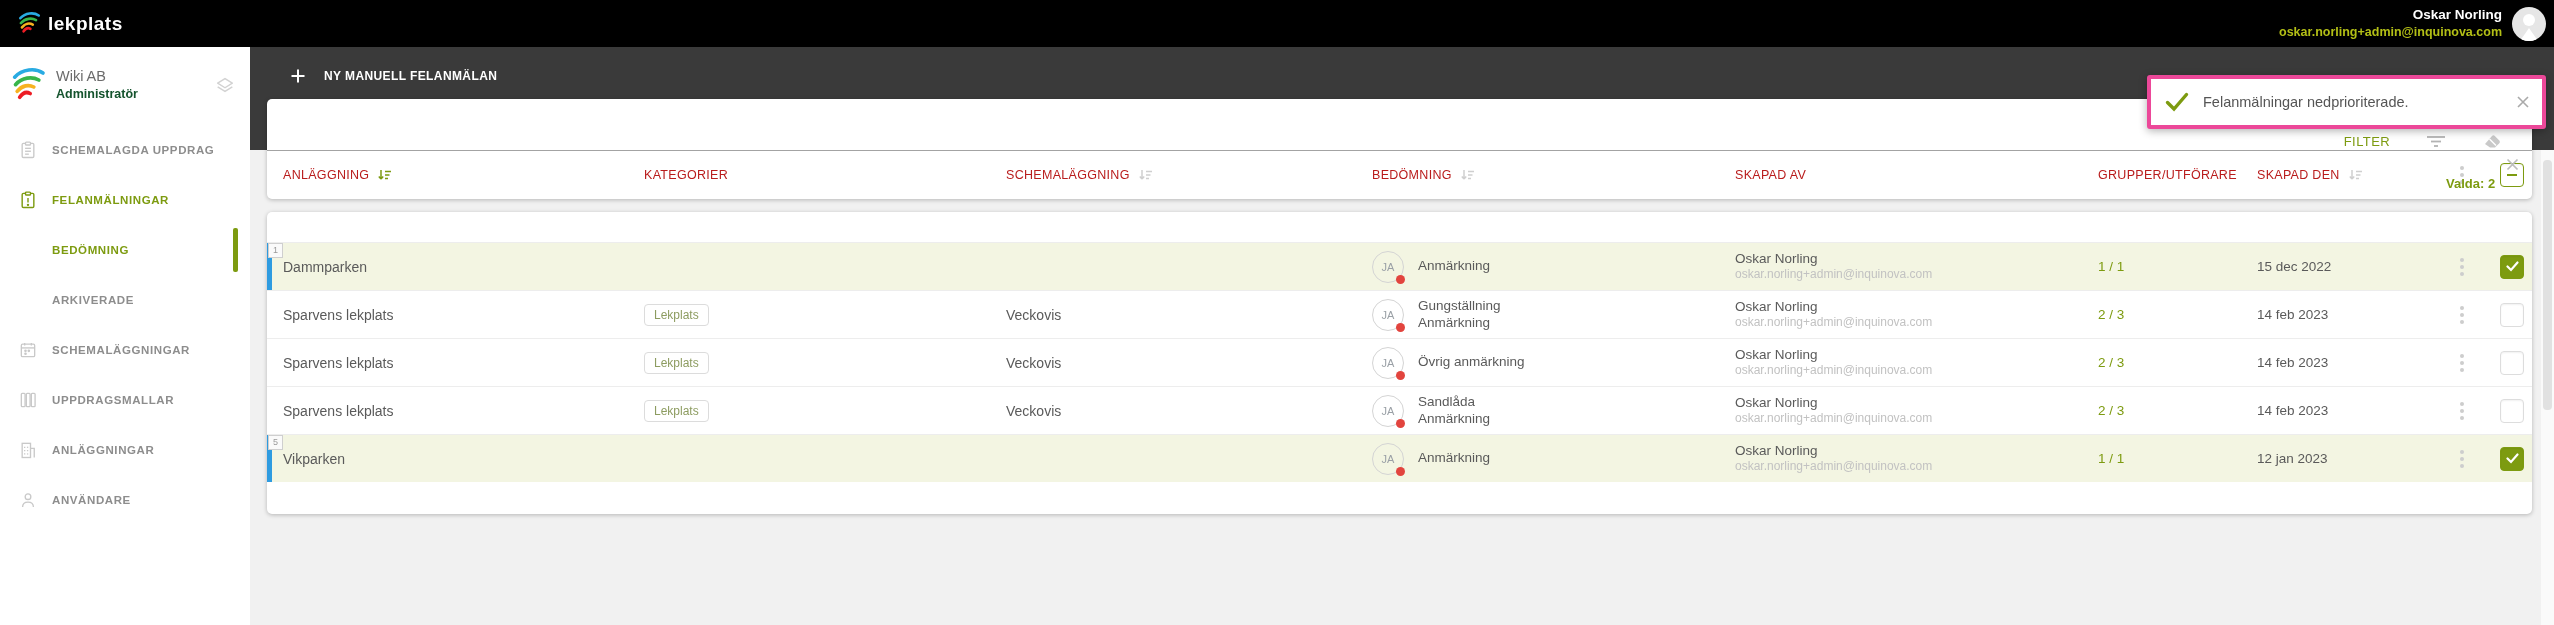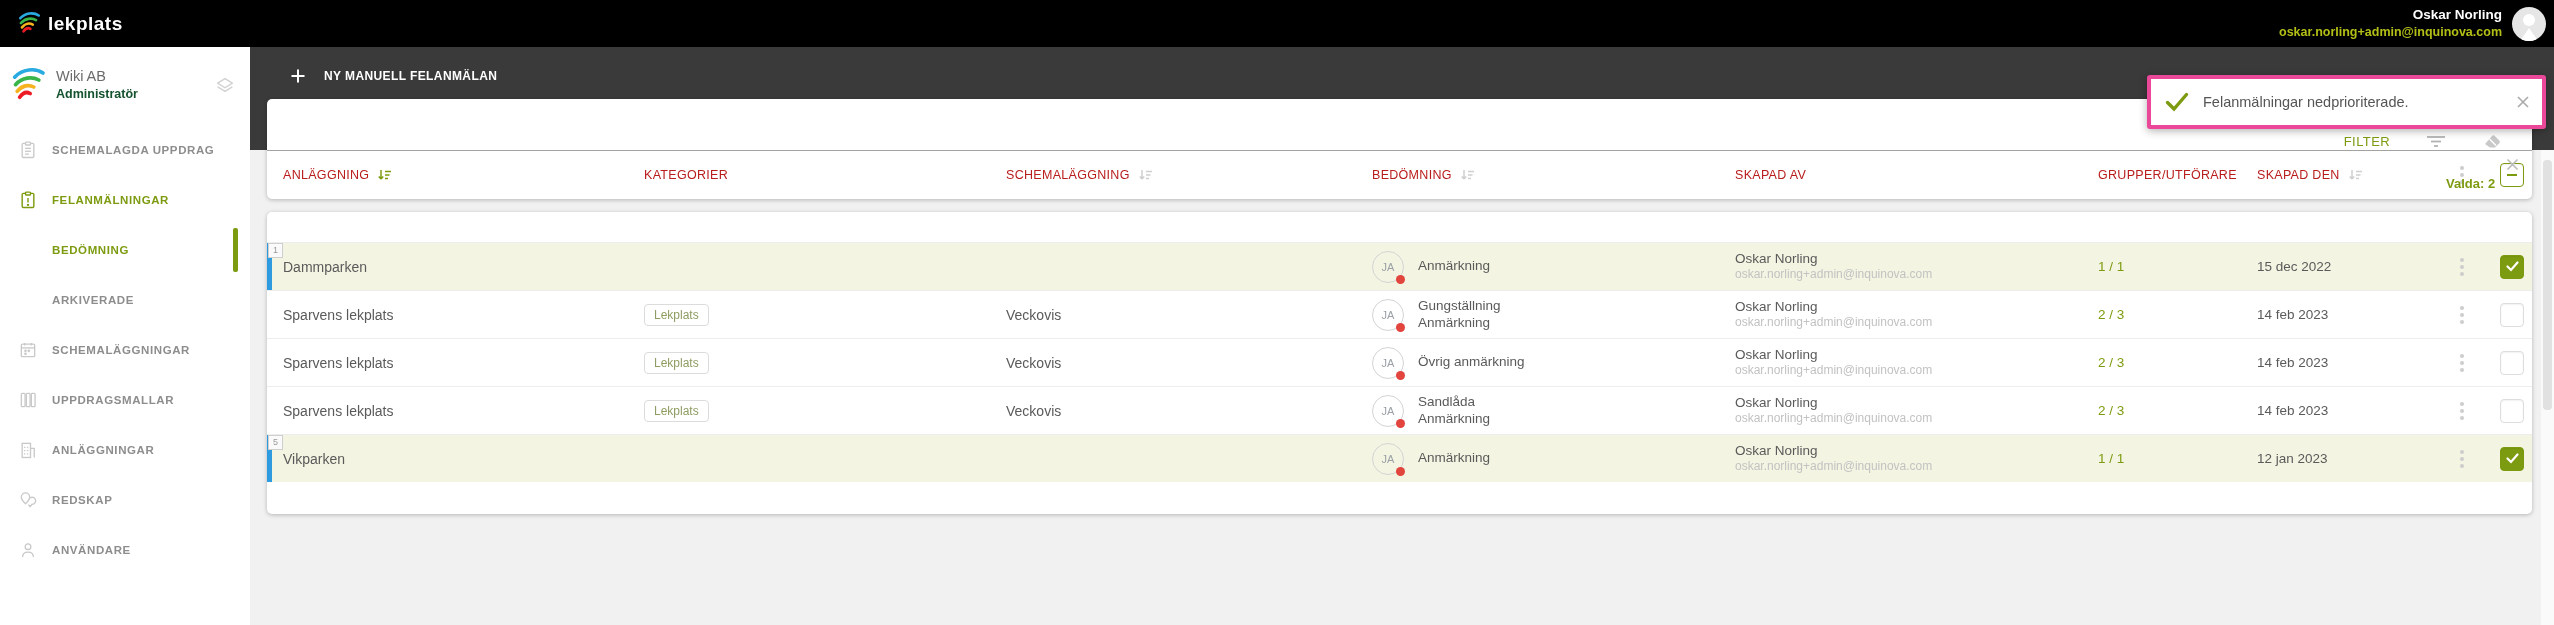--- a/index.html
+++ b/index.html
@@ -223,29 +223,20 @@
               <line x1="11.5" y1="12" x2="11.5" y2="13.5"></line>
             <line x1="8" y1="16" x2="8" y2="17.5"></line>
               <line x1="11.5" y1="16" x2="11.5" y2="17.5"></line>
           </svg>
         </span>
         <span class="nav-label">ANLÄGGNINGAR</span>
       </div>
       <div class="nav-item">
         <span class="nav-ico">
           <svg width="20" height="20" viewBox="0 0 24 24" fill="none" stroke="#c9c9c9" stroke-width="1.6">
-            <path d="M9 3.5 a5 5 0 0 1 5 5 c0 3.5 -5 8 -5 8 s-5 -4.5 -5 -8 a5 5 0 0 1 5 -5 z"></path>
-            <path d="M14.5 9.5 a4.2 4.2 0 1 1 2.5 7.6 c-1.5 1.6 -2.5 2.9 -2.5 2.9 s-1 -1.2 -2 -2.4"></path>
-          </svg>
-        </span>
-        <span class="nav-label">REDSKAP</span>
-      </div>
-      <div class="nav-item">
-        <span class="nav-ico">
-          <svg width="20" height="20" viewBox="0 0 24 24" fill="none" stroke="#c9c9c9" stroke-width="1.6">
             <circle cx="12" cy="8" r="3.4"></circle>
               <path d="M5.5 20.5 c0 -4 3 -6 6.5 -6 s6.5 2 6.5 6"></path>
           </svg>
         </span>
         <span class="nav-label">ANVÄNDARE</span>
       </div>
     </nav>
   </aside>
 
   <main class="main">

